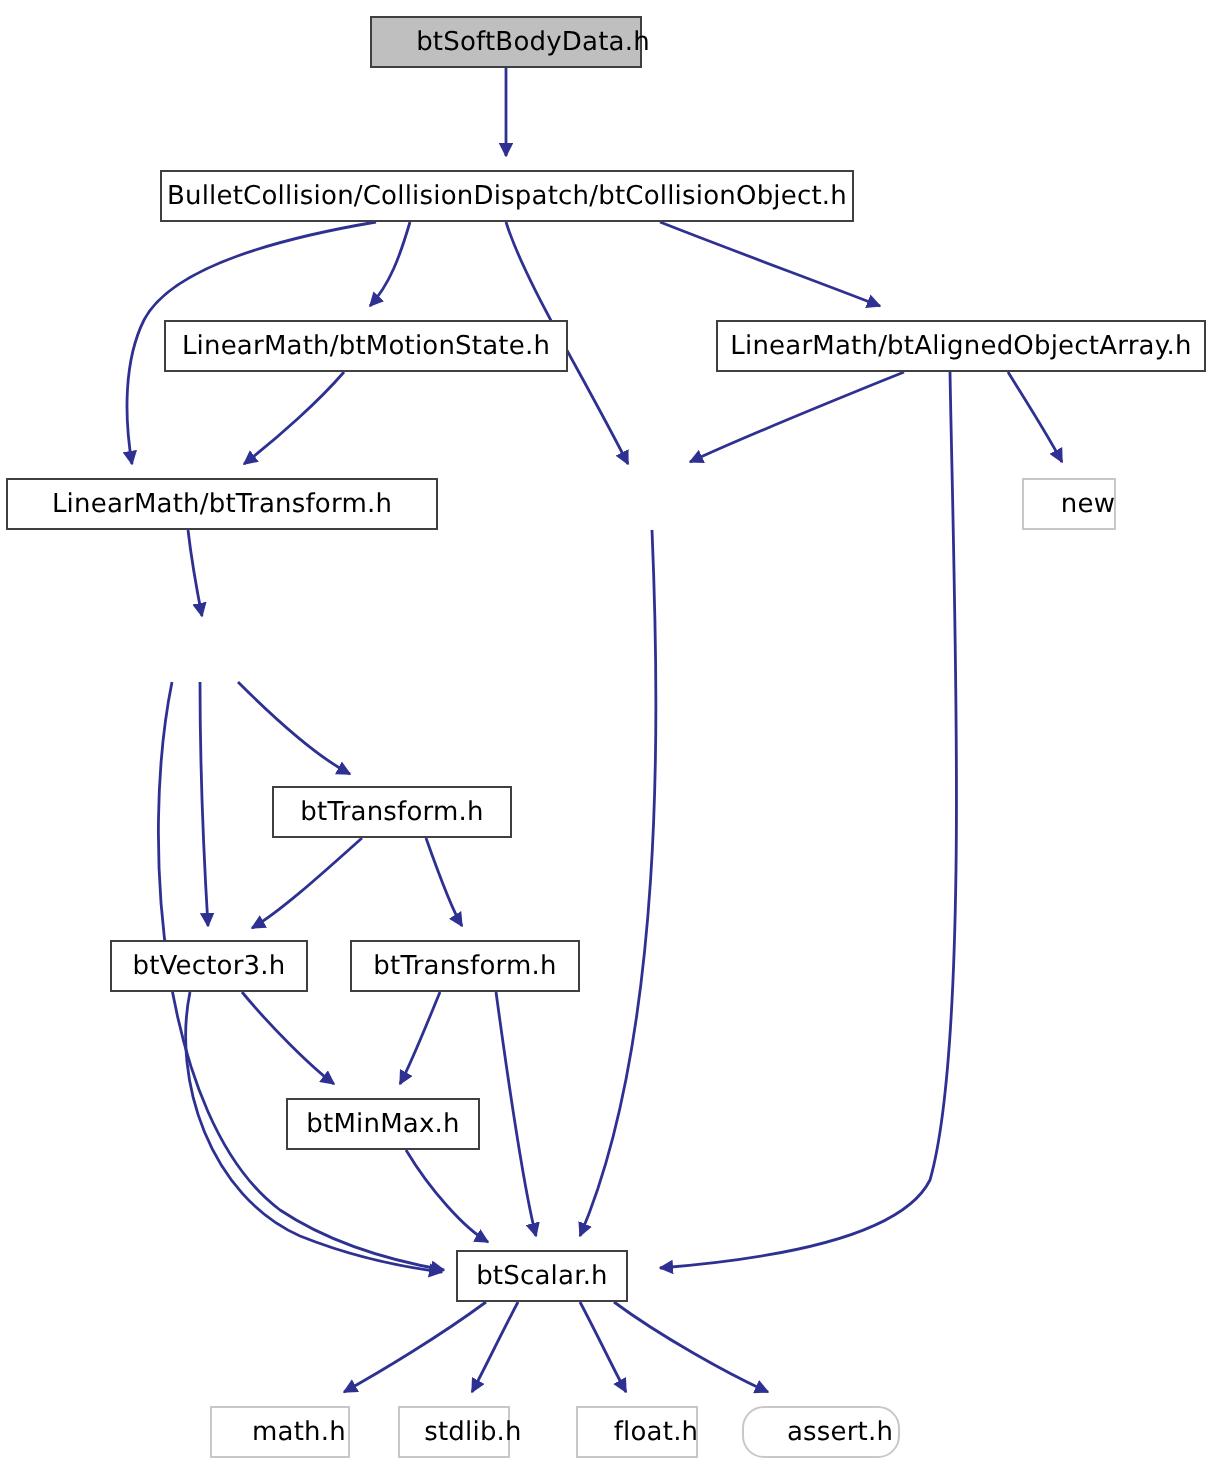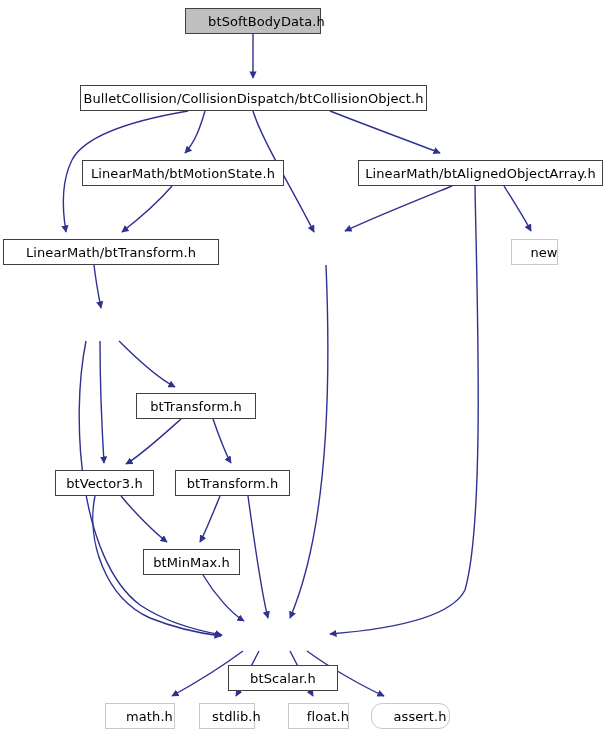--- a/index.html
+++ b/index.html
@@ -146,21 +146,21 @@
   </div>
 
   <div class="node" style="left:175px; top:470px; width:115px; height:26px;">
     <span>btTransform.h</span>
   </div>
 
   <div class="node" style="left:143px; top:549px; width:97px; height:26px;">
     <span>btMinMax.h</span>
   </div>
 
-  <div class="node" style="left:228px; top:625px; width:110px; height:26px;margin-top:40px;">
+  <div class="node" style="left:228px; top:625px; width:86px; height:26px;">
     <span>btScalar.h</span>
   </div>
 
   <div class="node system" style="left:105px; top:703px; width:70px; height:26px;">
     <span>math.h</span>
   </div>
 
   <div class="node system" style="left:199px; top:703px; width:56px; height:26px;">
     <span>stdlib.h</span>
   </div>

